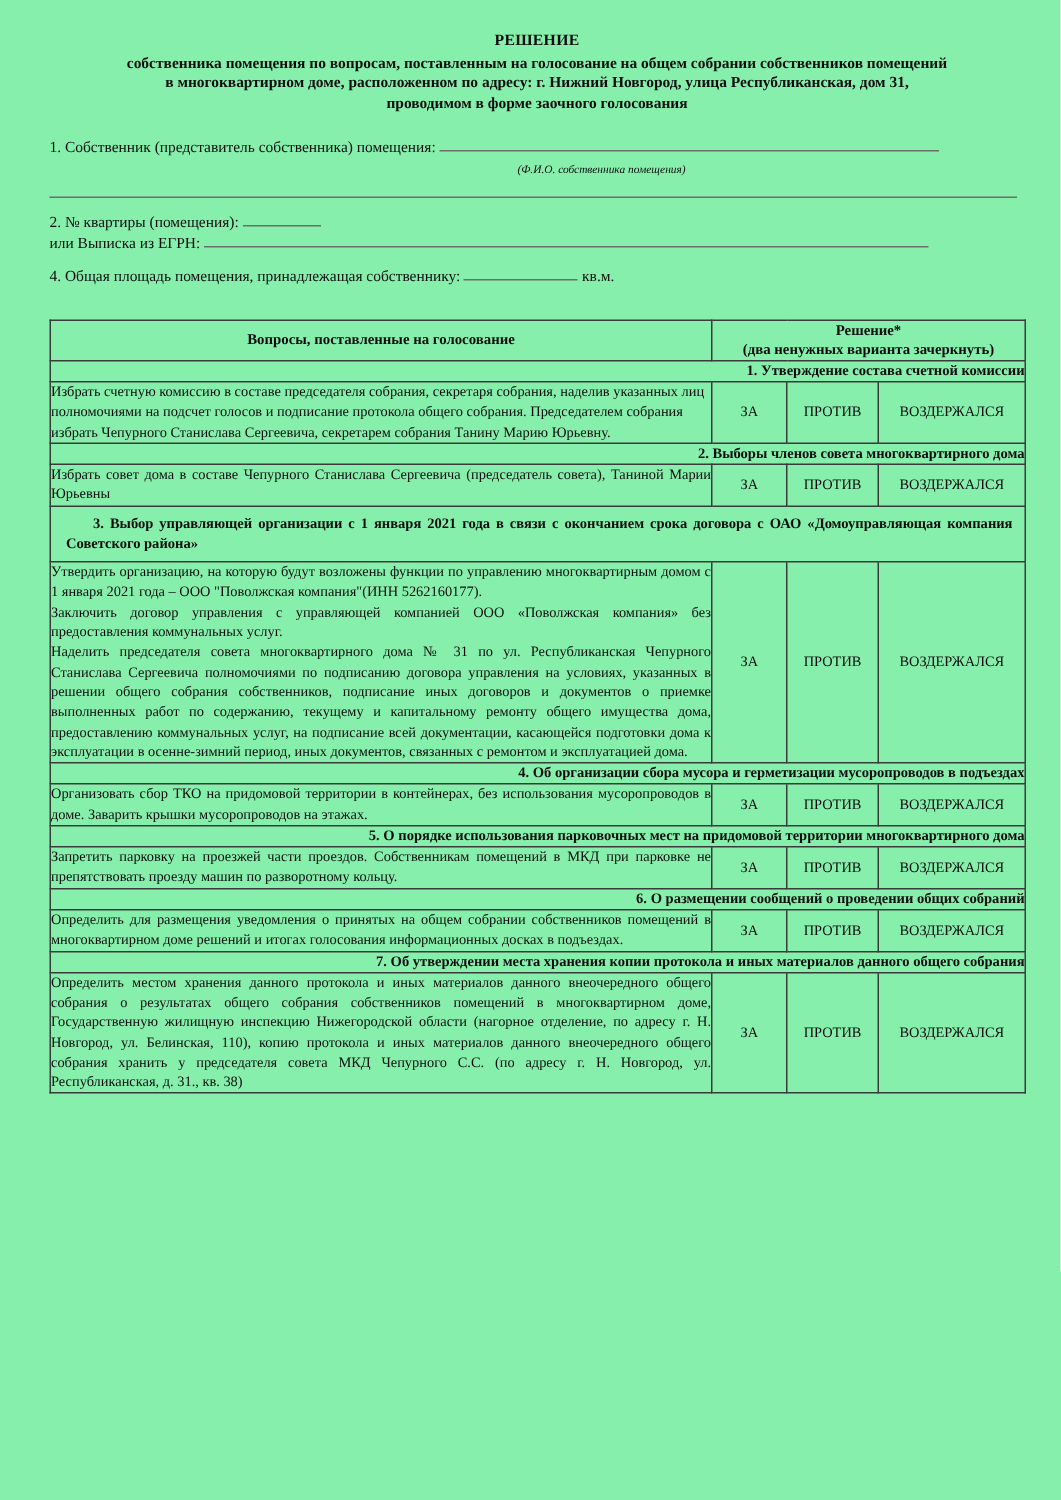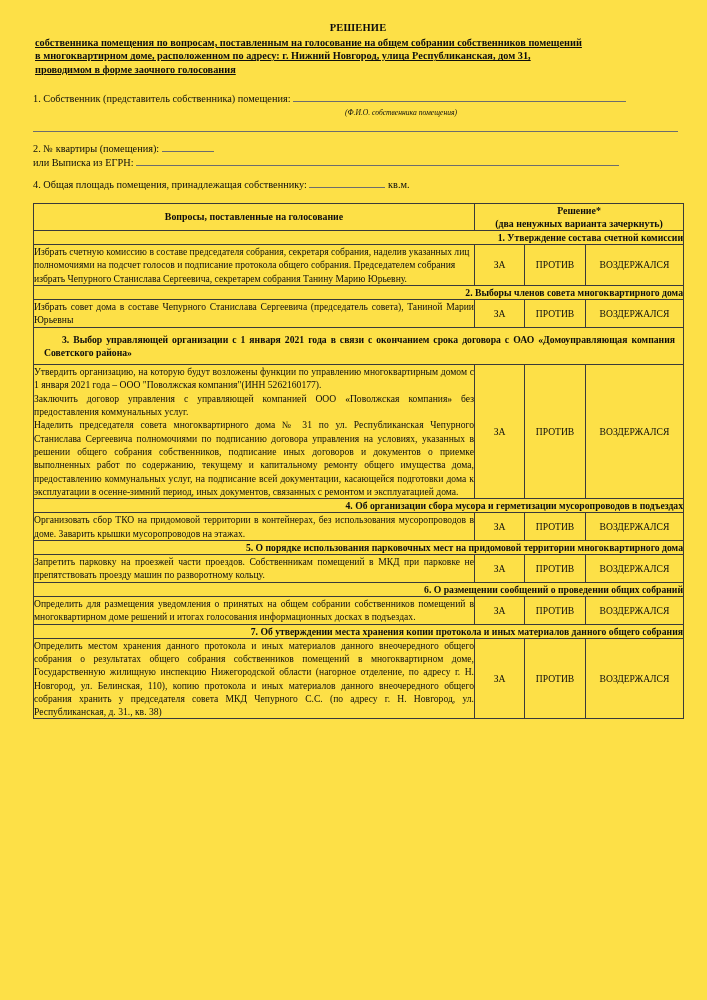--- a/index.html
+++ b/index.html
@@ -13,39 +13,38 @@
     font-family: "Liberation Serif", "DejaVu Serif", serif;
     color: #0d0d0d;
     -webkit-font-smoothing: antialiased;
   }
   .page {
     position: relative;
     width: 707px;
     height: 1000px;
     box-sizing: border-box;
     padding: 22px 24px 0 33px;
-    background: #fde047;
+    background: #86efac;
   }
 
   
   .doc-title {
     text-align: center;
     font-weight: bold;
     font-size: 10.5px;
     letter-spacing: .2px;
     margin: 0 0 3px 0;
   }
   .doc-subtitle {
-    text-align: left;
+    text-align: center;
     font-weight: bold;
     font-size: 10.3px;
     line-height: 13.4px;
     margin: 0 0 16px 0;
     padding: 0 2px;
-    text-decoration: underline;
   }
 
   
   .fields {
     font-size: 10.3px;
     line-height: 14.4px;
     margin-bottom: 4px;
   }
   .field-row {
     position: relative;
@@ -70,21 +69,21 @@
     line-height: 11px;
   }
   .gap-8 { height: 8px; }
   .gap-10 { height: 10px; }
 
   
   table.ballot {
     width: 650px;
     border-collapse: collapse;
     table-layout: fixed;
-    margin-top: 10px;
+    margin-top: 20px;
     font-size: 9.6px;
   }
   table.ballot td,
   table.ballot th {
     border: 1px solid #3a3a3a;
     padding: 0;
     vertical-align: middle;
   }
   col.c-q  { width: 441px; }
   col.c-za { width: 50px; }

